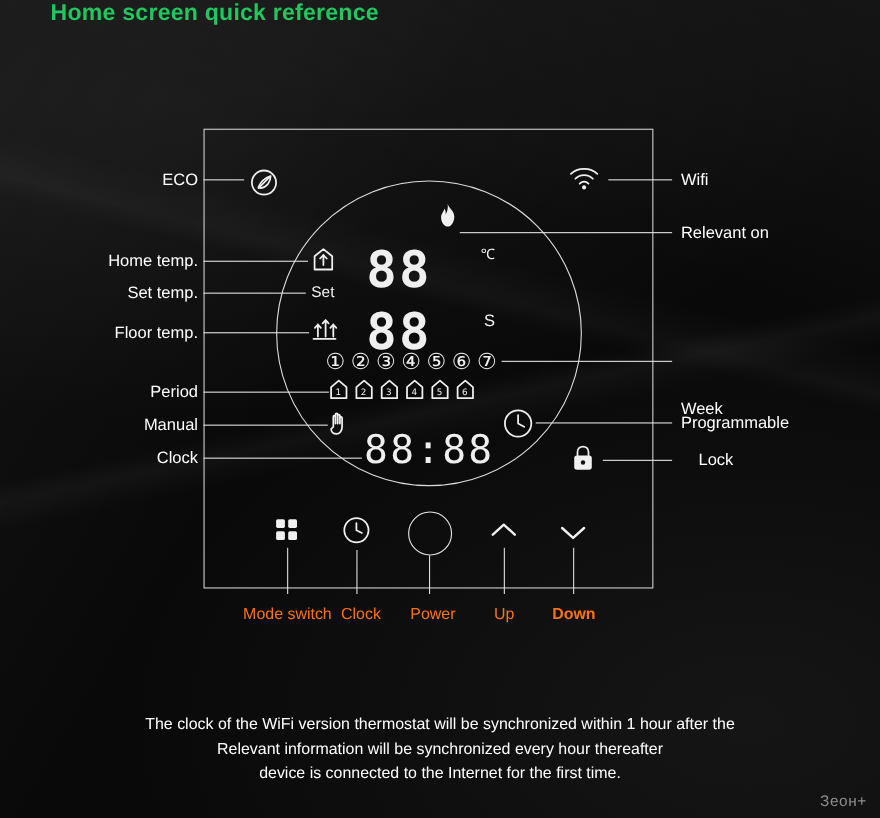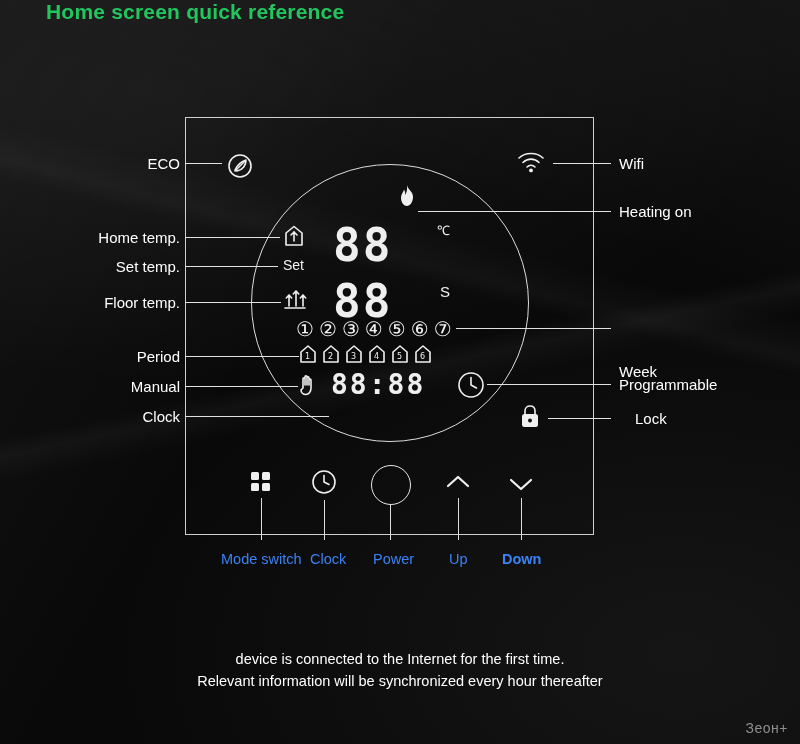--- a/index.html
+++ b/index.html
@@ -94,21 +94,21 @@
   
   .btn-circle {
     position: absolute;
     width: 38px; height: 38px;
     border: 1.5px solid #e8e8e8;
     border-radius: 50%;
   }
   .bottom-lbl {
     position: absolute;
     font-size: 14.5px;
-    color: #3b82f6;
+    color: #f97316;
     white-space: nowrap;
   }
   .vline {
     position: absolute;
     width: 1px;
     background: #dedede;
   }
   .footer {
     position: absolute;
     left: 0;
@@ -153,21 +153,21 @@
 <div class="leader" style="left:553px; top:163px; width:58px;"></div>
 <div class="glyph" style="left:516px; top:150px;">
   <svg width="30" height="24" viewBox="0 0 30 24">
     <path class="stroke" d="M3 8 C9 2, 21 2, 27 8"></path>
     <path class="stroke" d="M7 12.5 C11.5 8, 18.5 8, 23 12.5"></path>
     <path class="stroke" d="M11 17 C13.2 14.6, 16.8 14.6, 19 17"></path>
     <circle class="fill" cx="15" cy="20.4" r="1.9"></circle>
   </svg>
 </div>
 
-<div class="lbl" style="left:619px; top:203px;">Heating on</div>
+<div class="lbl" style="left:619px; top:203px;">Relevant on</div>
 <div class="leader" style="left:418px; top:211px; width:193px;"></div>
 <div class="glyph" style="left:396px; top:184px;">
   <svg width="22" height="26" viewBox="0 0 22 26">
     <path class="fill" d="M11 1 C12 6, 17 7, 17 13 C17 18, 14 22, 11 22 C8 22, 5 18.5, 5 13.5 C5 10, 7.5 8.5, 8 5.5 C9.2 7.5, 9.5 9, 9 11 C10.6 9, 11.5 5.5, 11 1 Z"></path>
   </svg>
 </div>
 
 <div class="lbl r" style="left:60px; top:229px; width:120px;">Home temp.</div>
 <div class="leader" style="left:185px; top:237px; width:95px;"></div>
 <div class="glyph" style="left:283px; top:224px;">
@@ -238,21 +238,21 @@
 <div class="leader" style="left:487px; top:384px; width:124px;"></div>
 <div class="glyph" style="left:456px; top:370px;">
   <svg width="30" height="30" viewBox="0 0 30 30">
     <circle class="stroke" cx="15" cy="15" r="12"></circle>
     <path class="stroke" d="M15 7.5 L15 15 L20.5 18"></path>
   </svg>
 </div>
 
 <div class="lbl r" style="left:110px; top:408px; width:70px;">Clock</div>
 <div class="leader" style="left:185px; top:416px; width:144px;"></div>
-<div class="seg" style="left:331px; top:368px; font-size:28px; font-weight:bold;">88:88</div>
+<div class="seg" style="left:331px; top:389px; font-size:36px; font-weight:normal;">88:88</div>
 
 <div class="lbl" style="left:619px; top:410px;margin-left:16px;">Lock</div>
 <div class="leader" style="left:548px; top:418px; width:63px;"></div>
 <div class="glyph" style="left:518px; top:403px;">
   <svg width="24" height="28" viewBox="0 0 24 28">
     <path class="stroke" d="M7 11 L7 8 C7 4.7, 9.3 3, 12 3 C14.7 3, 17 4.7, 17 8 L17 11"></path>
     <rect class="fill" x="4" y="11" width="16" height="13" rx="2.5"></rect>
     <circle cx="12" cy="17.5" r="2" fill="#111"></circle>
   </svg>
 </div>
@@ -291,17 +291,18 @@
 
 <div class="glyph" style="left:508px; top:475px;">
   <svg width="26" height="18" viewBox="0 0 26 18">
     <path class="stroke" style="stroke-width:2.2" d="M3 5 L13 14 L23 5"></path>
   </svg>
 </div>
 <div class="vline" style="left:521px; top:498px; height:42px;"></div>
 <div class="bottom-lbl" style="left:502px; top:551px;font-weight:bold;">Down</div>
 
 <div class="footer">
+  <div>The clock of the WiFi version thermostat will be synchronized within 1 hour after the</div>
+  <div>Relevant information will be synchronized every hour thereafter</div>
   <div>device is connected to the Internet for the first time.</div>
-  <div>Relevant information will be synchronized every hour thereafter</div>
 </div>
 
 <div class="watermark">Зеон+</div>
 
 </body></html>

